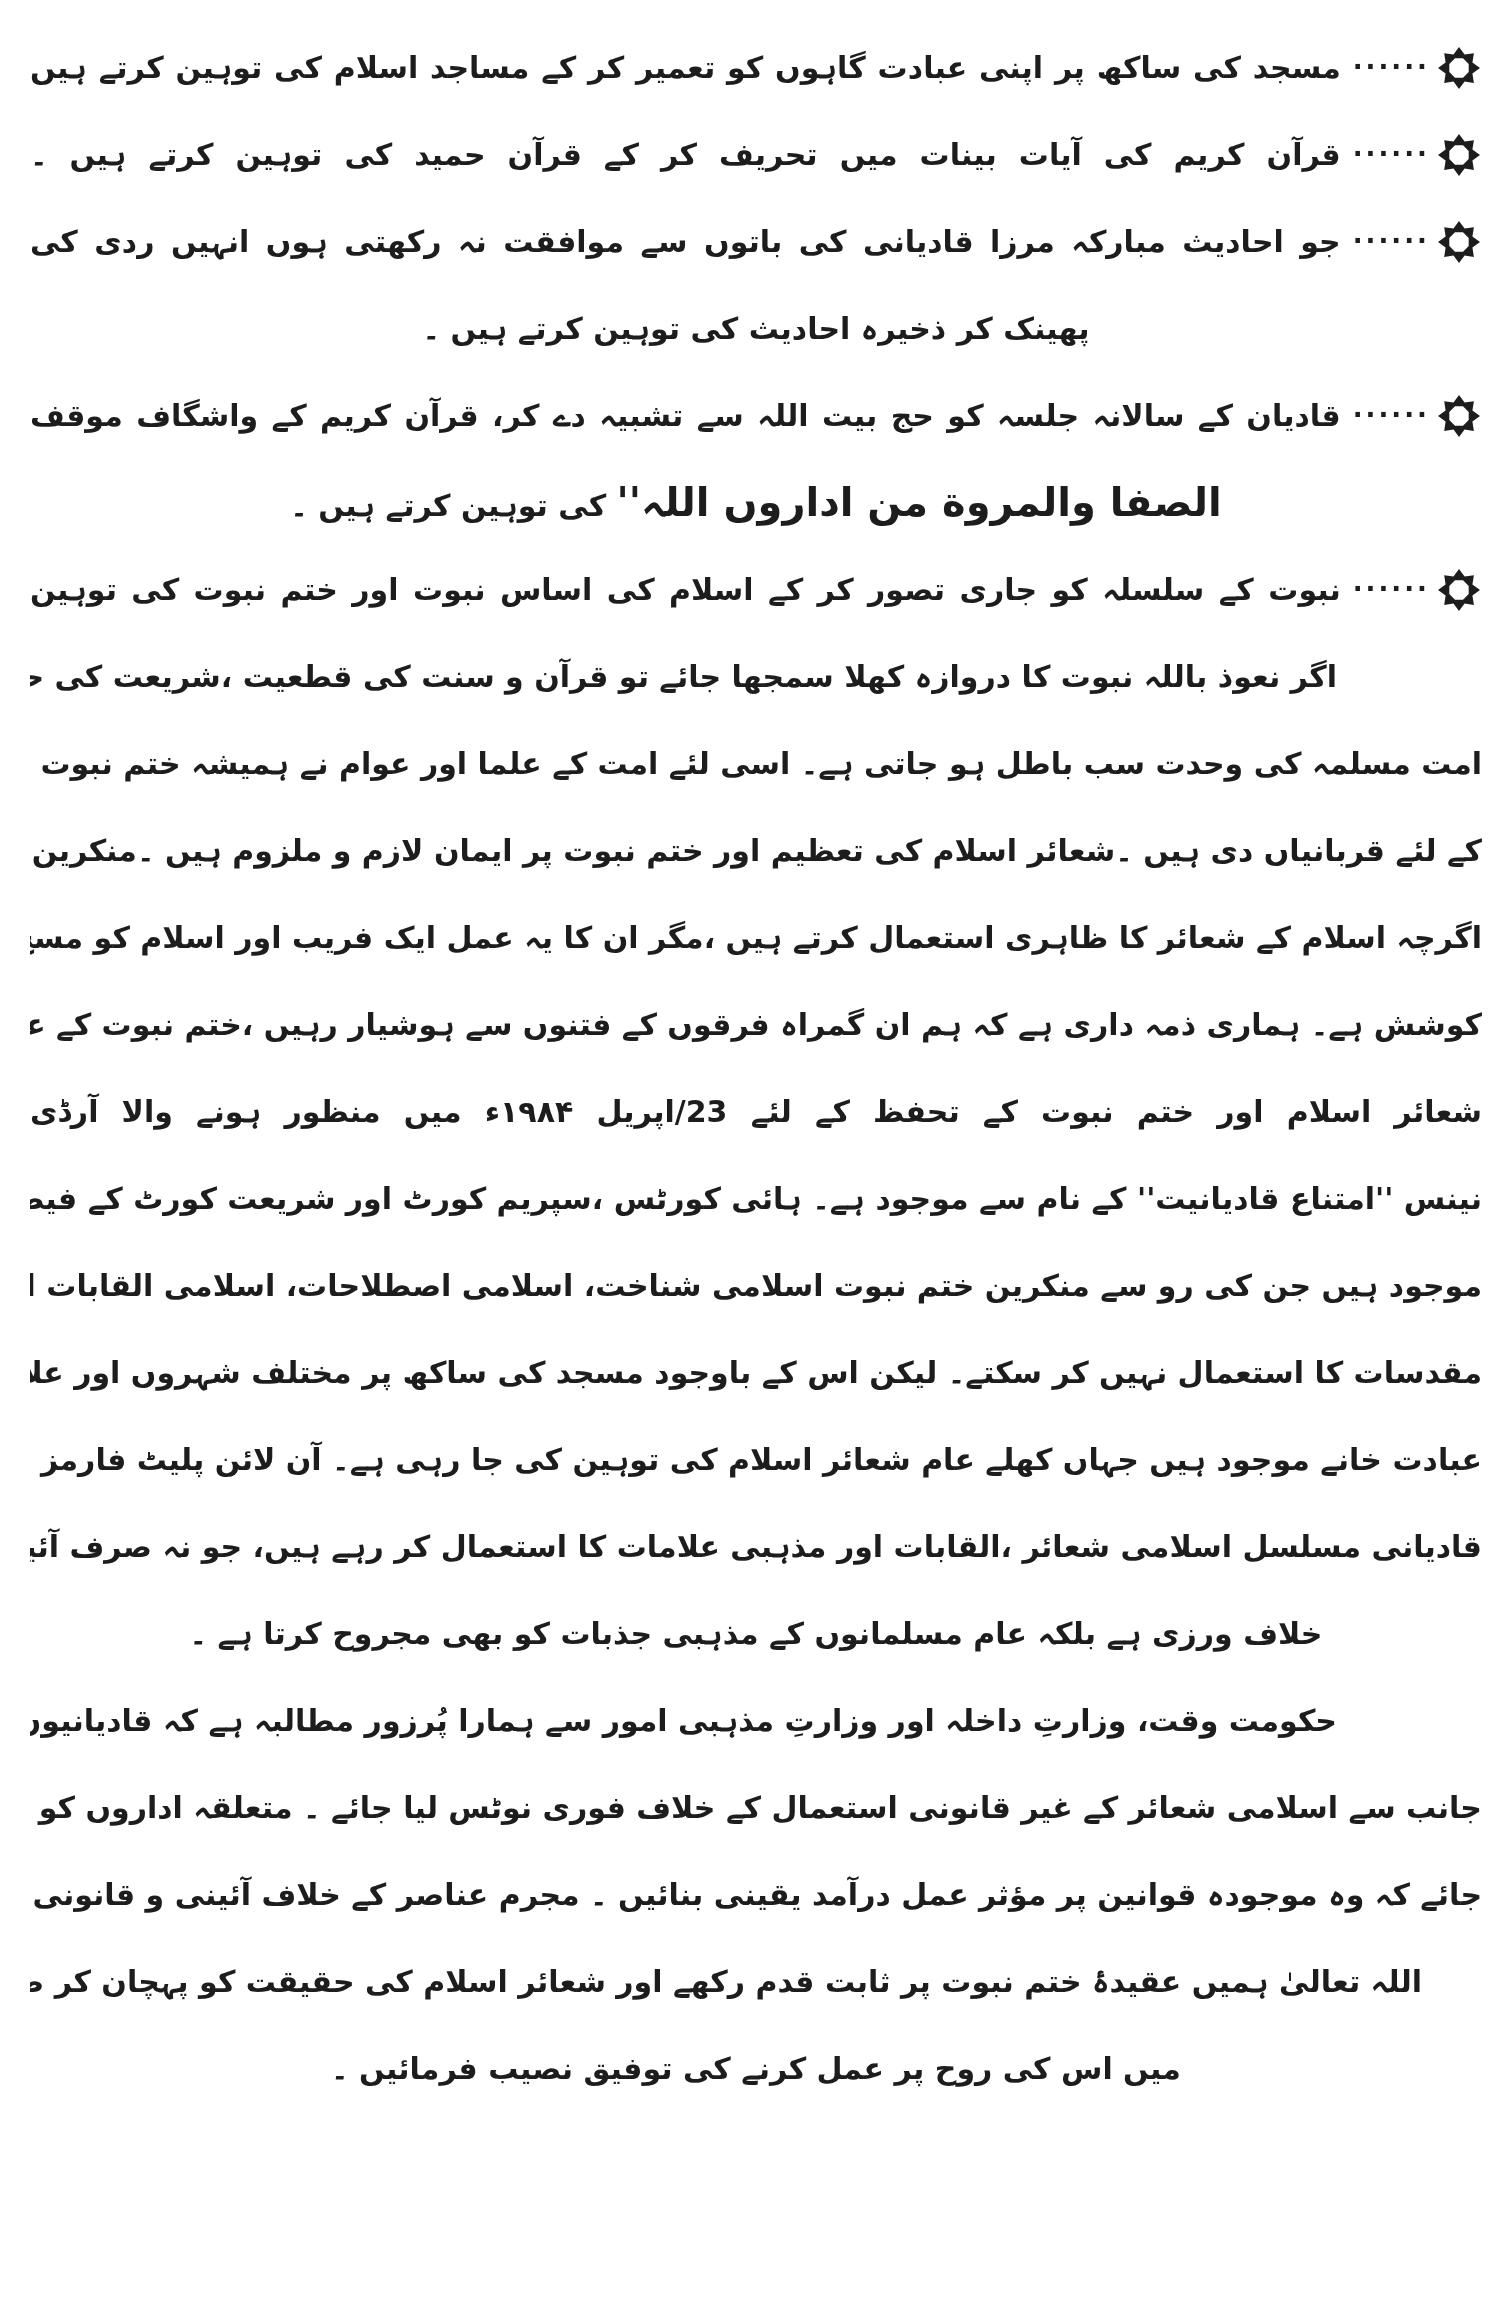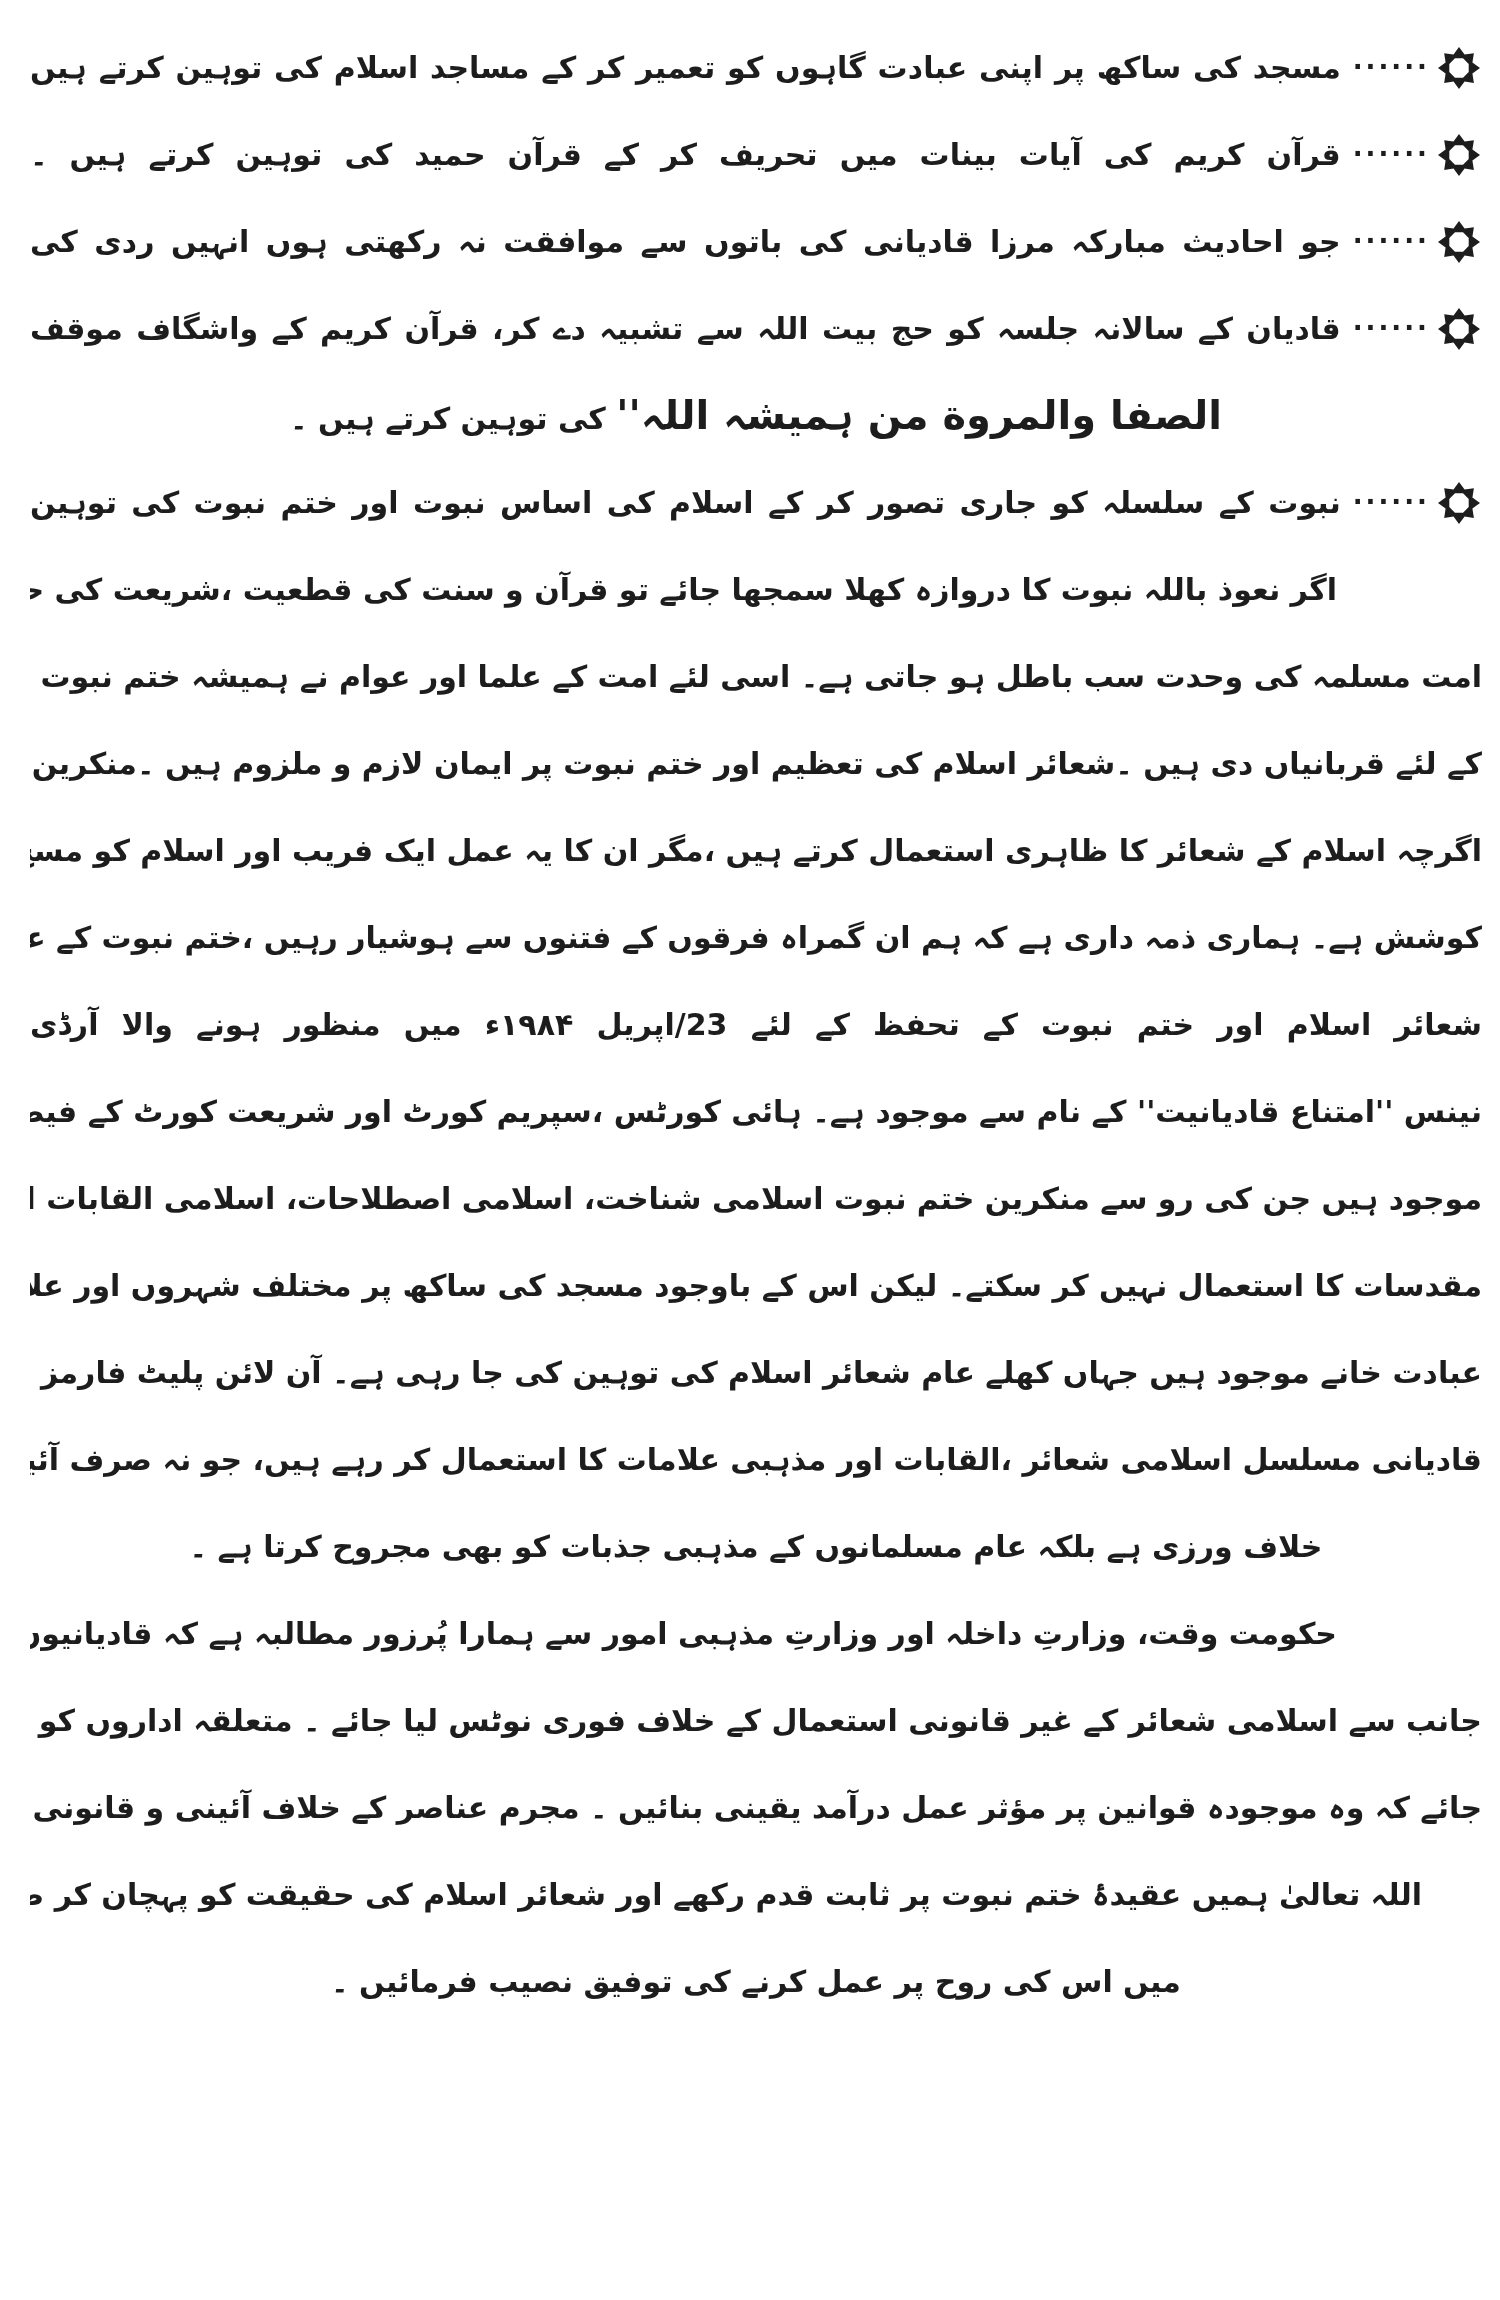--- a/index.html
+++ b/index.html
@@ -80,33 +80,34 @@
 
   <div>
     <div class="bullet-head">
       <svg class="star" viewBox="0 0 46 46">
         <polygon fill="#1d1d1d" points="23,2 28.6,9.6 37.9,8.2 36.4,17.5 44,23 36.4,28.6 37.9,37.9 28.6,36.4 23,44 17.5,36.4 8.2,37.9 9.6,28.6 2,23 9.6,17.5 8.2,8.2 17.5,9.6"></polygon>
         <polygon fill="#ffffff" points="32.7,18.98 32.7,27.02 27.02,32.7 18.98,32.7 13.3,27.02 13.3,18.98 18.98,13.3 27.02,13.3"></polygon>
       </svg>
       <span class="dots">......</span>
       <span class="btext">جو احادیث مبارکہ مرزا قادیانی کی باتوں سے موافقت نہ رکھتی ہوں انہیں ردی کی ٹوکری میں</span>
     </div>
+    <div class="line center">پھینک کر ذخیرہ احادیث کی توہین کرتے ہیں ۔</div>
   </div>
 
   <div>
     <div class="bullet-head">
       <svg class="star" viewBox="0 0 46 46">
         <polygon fill="#1d1d1d" points="23,2 28.6,9.6 37.9,8.2 36.4,17.5 44,23 36.4,28.6 37.9,37.9 28.6,36.4 23,44 17.5,36.4 8.2,37.9 9.6,28.6 2,23 9.6,17.5 8.2,8.2 17.5,9.6"></polygon>
         <polygon fill="#ffffff" points="32.7,18.98 32.7,27.02 27.02,32.7 18.98,32.7 13.3,27.02 13.3,18.98 18.98,13.3 27.02,13.3"></polygon>
       </svg>
       <span class="dots">......</span>
       <span class="btext">قادیان کے سالانہ جلسہ کو حج بیت اللہ سے تشبیہ دے کر، قرآن کریم کے واشگاف موقف ''ان</span>
     </div>
     <div class="line center">
-      <span class="arabic">الصفا والمروة من ہمیشہ اللہ''</span><span> کی توہین کرتے ہیں ۔</span>
+      <span class="arabic">الصفا والمروة من اداروں اللہ''</span><span> کی توہین کرتے ہیں ۔</span>
     </div>
   </div>
 
   <div>
     <div class="bullet-head">
       <svg class="star" viewBox="0 0 46 46">
         <polygon fill="#1d1d1d" points="23,2 28.6,9.6 37.9,8.2 36.4,17.5 44,23 36.4,28.6 37.9,37.9 28.6,36.4 23,44 17.5,36.4 8.2,37.9 9.6,28.6 2,23 9.6,17.5 8.2,8.2 17.5,9.6"></polygon>
         <polygon fill="#ffffff" points="32.7,18.98 32.7,27.02 27.02,32.7 18.98,32.7 13.3,27.02 13.3,18.98 18.98,13.3 27.02,13.3"></polygon>
       </svg>
       <span class="dots">......</span>

